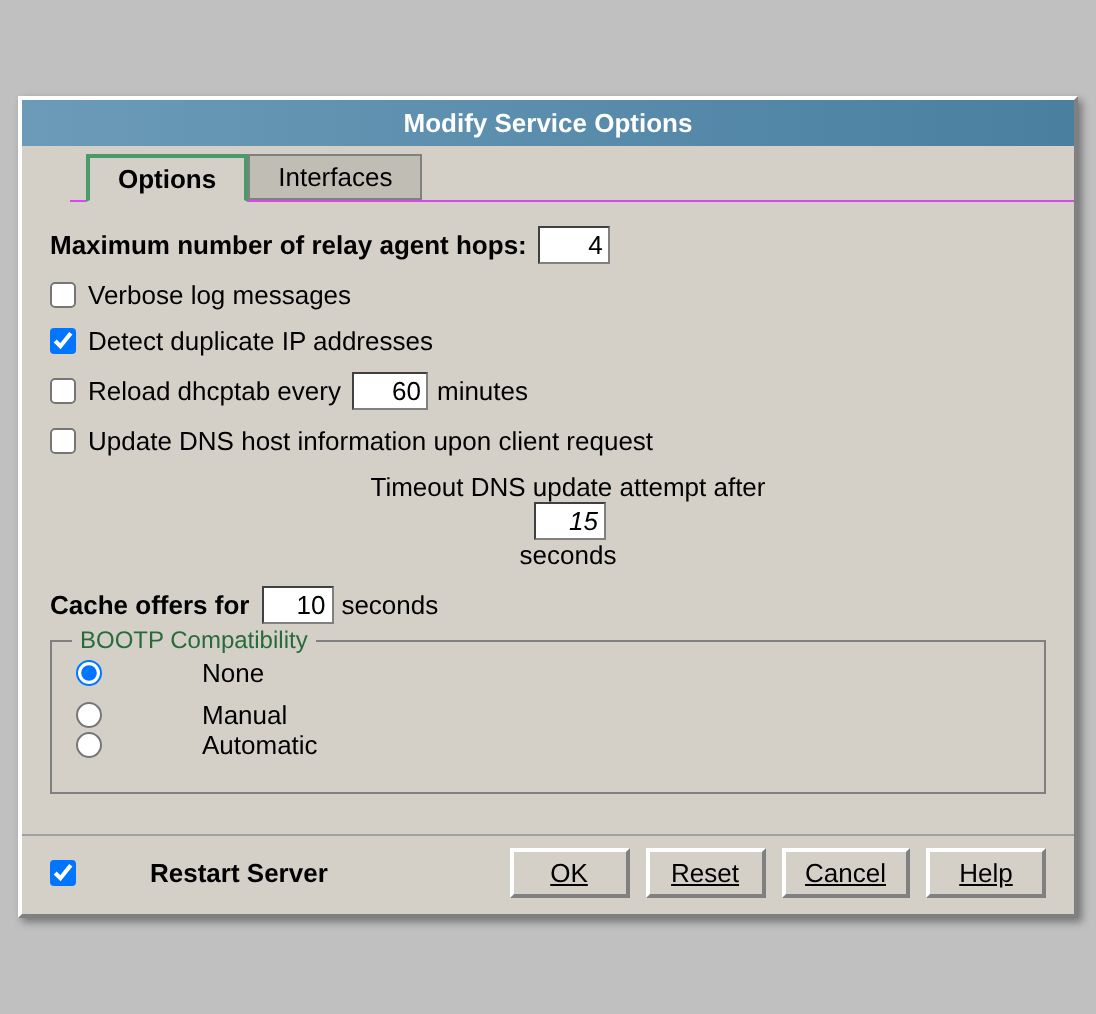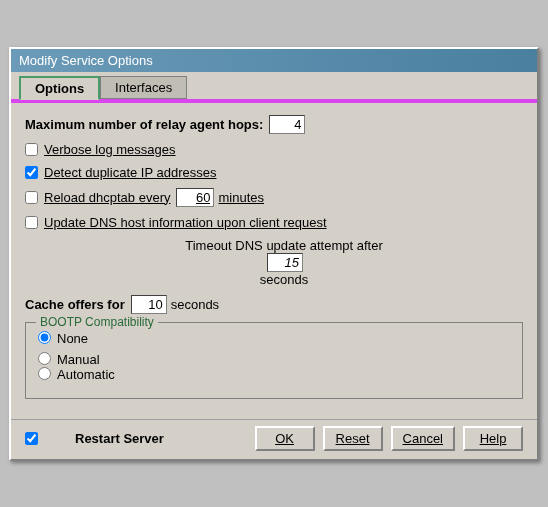--- a/index.html
+++ b/index.html
@@ -18,30 +18,32 @@
       width: 530px;
       background: #d4d0c8;
       border: 2px solid #808080;
       border-top-color: #ffffff;
       border-left-color: #ffffff;
       box-shadow: 2px 2px 4px rgba(0,0,0,0.4);
     }
     .title-bar {
       background: linear-gradient(to right, #6b9bb8, #4a7fa0);
       color: white;
+      text-align: center;
       padding: 4px 8px;
-      font-weight: normal;
+      font-weight: bold;
       font-size: 13px;
       user-select: none;
     }
     .tab-bar {
       display: flex;
       background: #d4d0c8;
       padding: 4px 8px 0 8px;
-      border-bottom: 4px solid #d946ef;
+      border-bottom: 1px solid #d946ef;
+      margin-left: 24px;
     }
     .tab {
       padding: 3px 14px;
       border: 1px solid #808080;
       border-bottom: none;
       cursor: pointer;
       font-size: 13px;
       background: #d4d0c8;
       position: relative;
     }
@@ -82,21 +84,20 @@
       border-left-color: #404040;
       background: white;
       padding: 1px 3px;
       font-size: 13px;
       text-align: right;
     }
     .checkbox-row {
       display: flex;
       align-items: center;
       margin-bottom: 8px;
-      text-decoration: underline;
     }
     input[type="checkbox"] {
       margin-right: 6px;
       width: 13px;
       height: 13px;
       cursor: pointer;
     }
     input[type="radio"] {
       margin-right: 6px;
       width: 13px;
@@ -125,22 +126,23 @@
       position: absolute;
       top: -8px;
       left: 10px;
       background: #d4d0c8;
       padding: 0 4px;
       color: #2a6a3a;
       font-size: 12px;
     }
     .radio-row {
       display: flex;
-      align-items: flex-start;
+      align-items: center;
       margin-bottom: 6px;
+      gap: 44px;
     }
     .footer {
       display: flex;
       align-items: center;
       padding: 6px 14px 8px 14px;
       background: #d4d0c8;
       border-top: 1px solid #a0a0a0;
     }
     .footer-left {
       display: flex;

